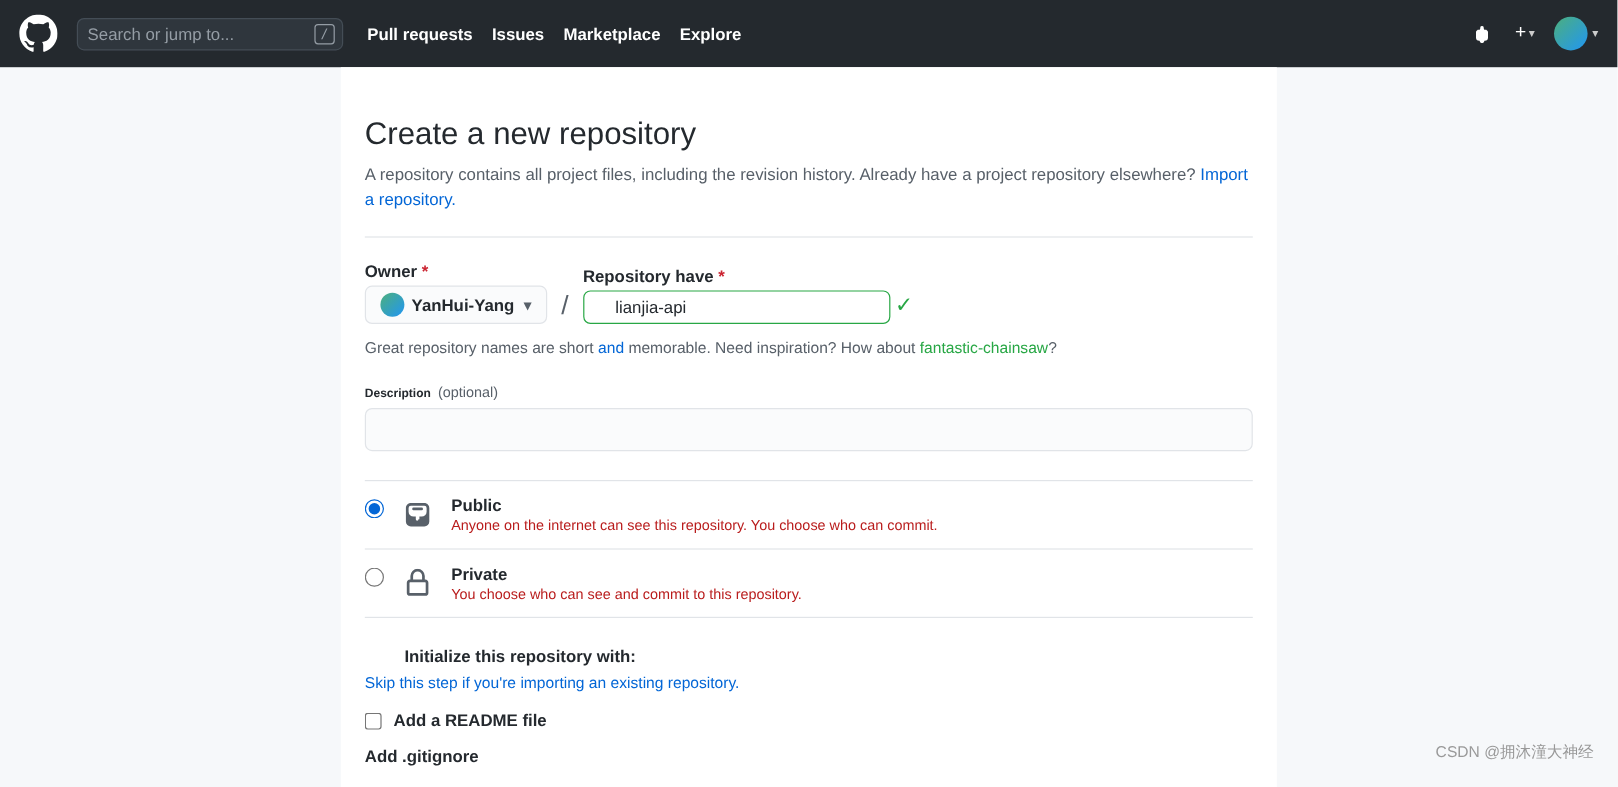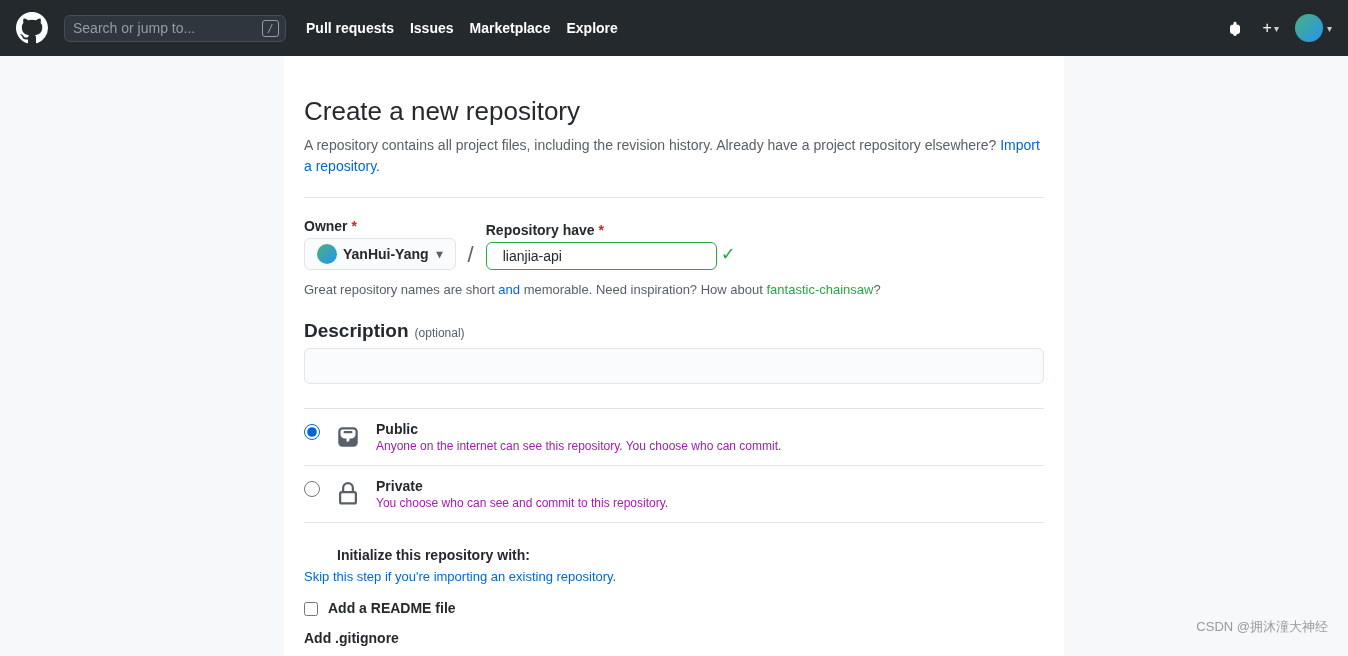--- a/index.html
+++ b/index.html
@@ -95,56 +95,56 @@
       font-size: 14px;
       font-weight: 600;
       color: #24292e;
     }
     .owner-avatar { width: 20px; height: 20px; border-radius: 50%; background: linear-gradient(135deg, #4caf7d, #2196f3); }
     .chevron-down { font-size: 12px; color: #586069; margin-left: 2px; }
 
     .slash-divider { font-size: 22px; color: #586069; margin: 0 4px; padding-bottom: 2px; }
 
     .repo-name-input {
-      padding: 5px 16px;
+      padding: 5px 26px;
       border: 1px solid #28a745;
       border-radius: 6px;
       font-size: 14px;
-      width: 231px;
+      width: 256px;
       outline: none;
       color: #24292e;
     }
     .check-icon { color: #28a745; font-size: 18px; margin-left: 4px; margin-bottom: 4px; }
 
     .hint-text { font-size: 13px; color: #586069; margin-top: 10px; line-height: 1.5; }
     .hint-text .highlight { color: #0366d6; }
     .hint-text .green-link { color: #28a745; }
 
     .desc-label-row { display: flex; align-items: baseline; gap: 6px; margin-top: 20px; margin-bottom: 6px; }
-    .desc-label { font-weight: 600; font-size: 19px; }
+    .desc-label { font-weight: 600; font-size: 10px; }
     .optional-text { font-size: 12px; color: #586069; }
     .desc-input {
       width: 100%;
       padding: 6px 12px;
       border: 1px solid #e1e4e8;
       border-radius: 6px;
       font-size: 14px;
       background: #fafbfc;
       outline: none;
       height: 36px;
     }
 
     
     .radio-section { margin-top: 24px; }
     .radio-option { display: flex; align-items: flex-start; gap: 12px; padding: 12px 0; border-top: 1px solid #e1e4e8; }
     .radio-option:last-child { border-bottom: 1px solid #e1e4e8; }
     .radio-input { margin-top: 3px; accent-color: #0366d6; width: 16px; height: 16px; cursor: pointer; }
     .radio-icon { width: 32px; height: 32px; display: flex; align-items: center; justify-content: center; flex-shrink: 0; }
     .radio-content .radio-title { font-weight: 600; font-size: 14px; margin-bottom: 2px; }
-    .radio-content .radio-desc { font-size: 12px; color: #a21caf; }
+    .radio-content .radio-desc { font-size: 12px; color: #b91c1c; }
 
     
     .init-section { margin-top: 24px; }
     .init-title { font-weight: 600; font-size: 14px; margin-bottom: 6px; padding-left: 33px; }
     .init-skip { font-size: 13px; color: #0366d6; margin-bottom: 16px; cursor: pointer; }
     .checkbox-option { display: flex; align-items: flex-start; gap: 10px; margin-bottom: 14px; }
     .checkbox-input { margin-top: 2px; width: 14px; height: 14px; cursor: pointer; accent-color: #0366d6; }
     .checkbox-content .checkbox-title { font-weight: 600; font-size: 14px; }
     .checkbox-content .checkbox-desc { font-size: 12px; color: #586069; margin-top: 2px; }
     .checkbox-content .checkbox-desc a { color: #0366d6; text-decoration: none; }

